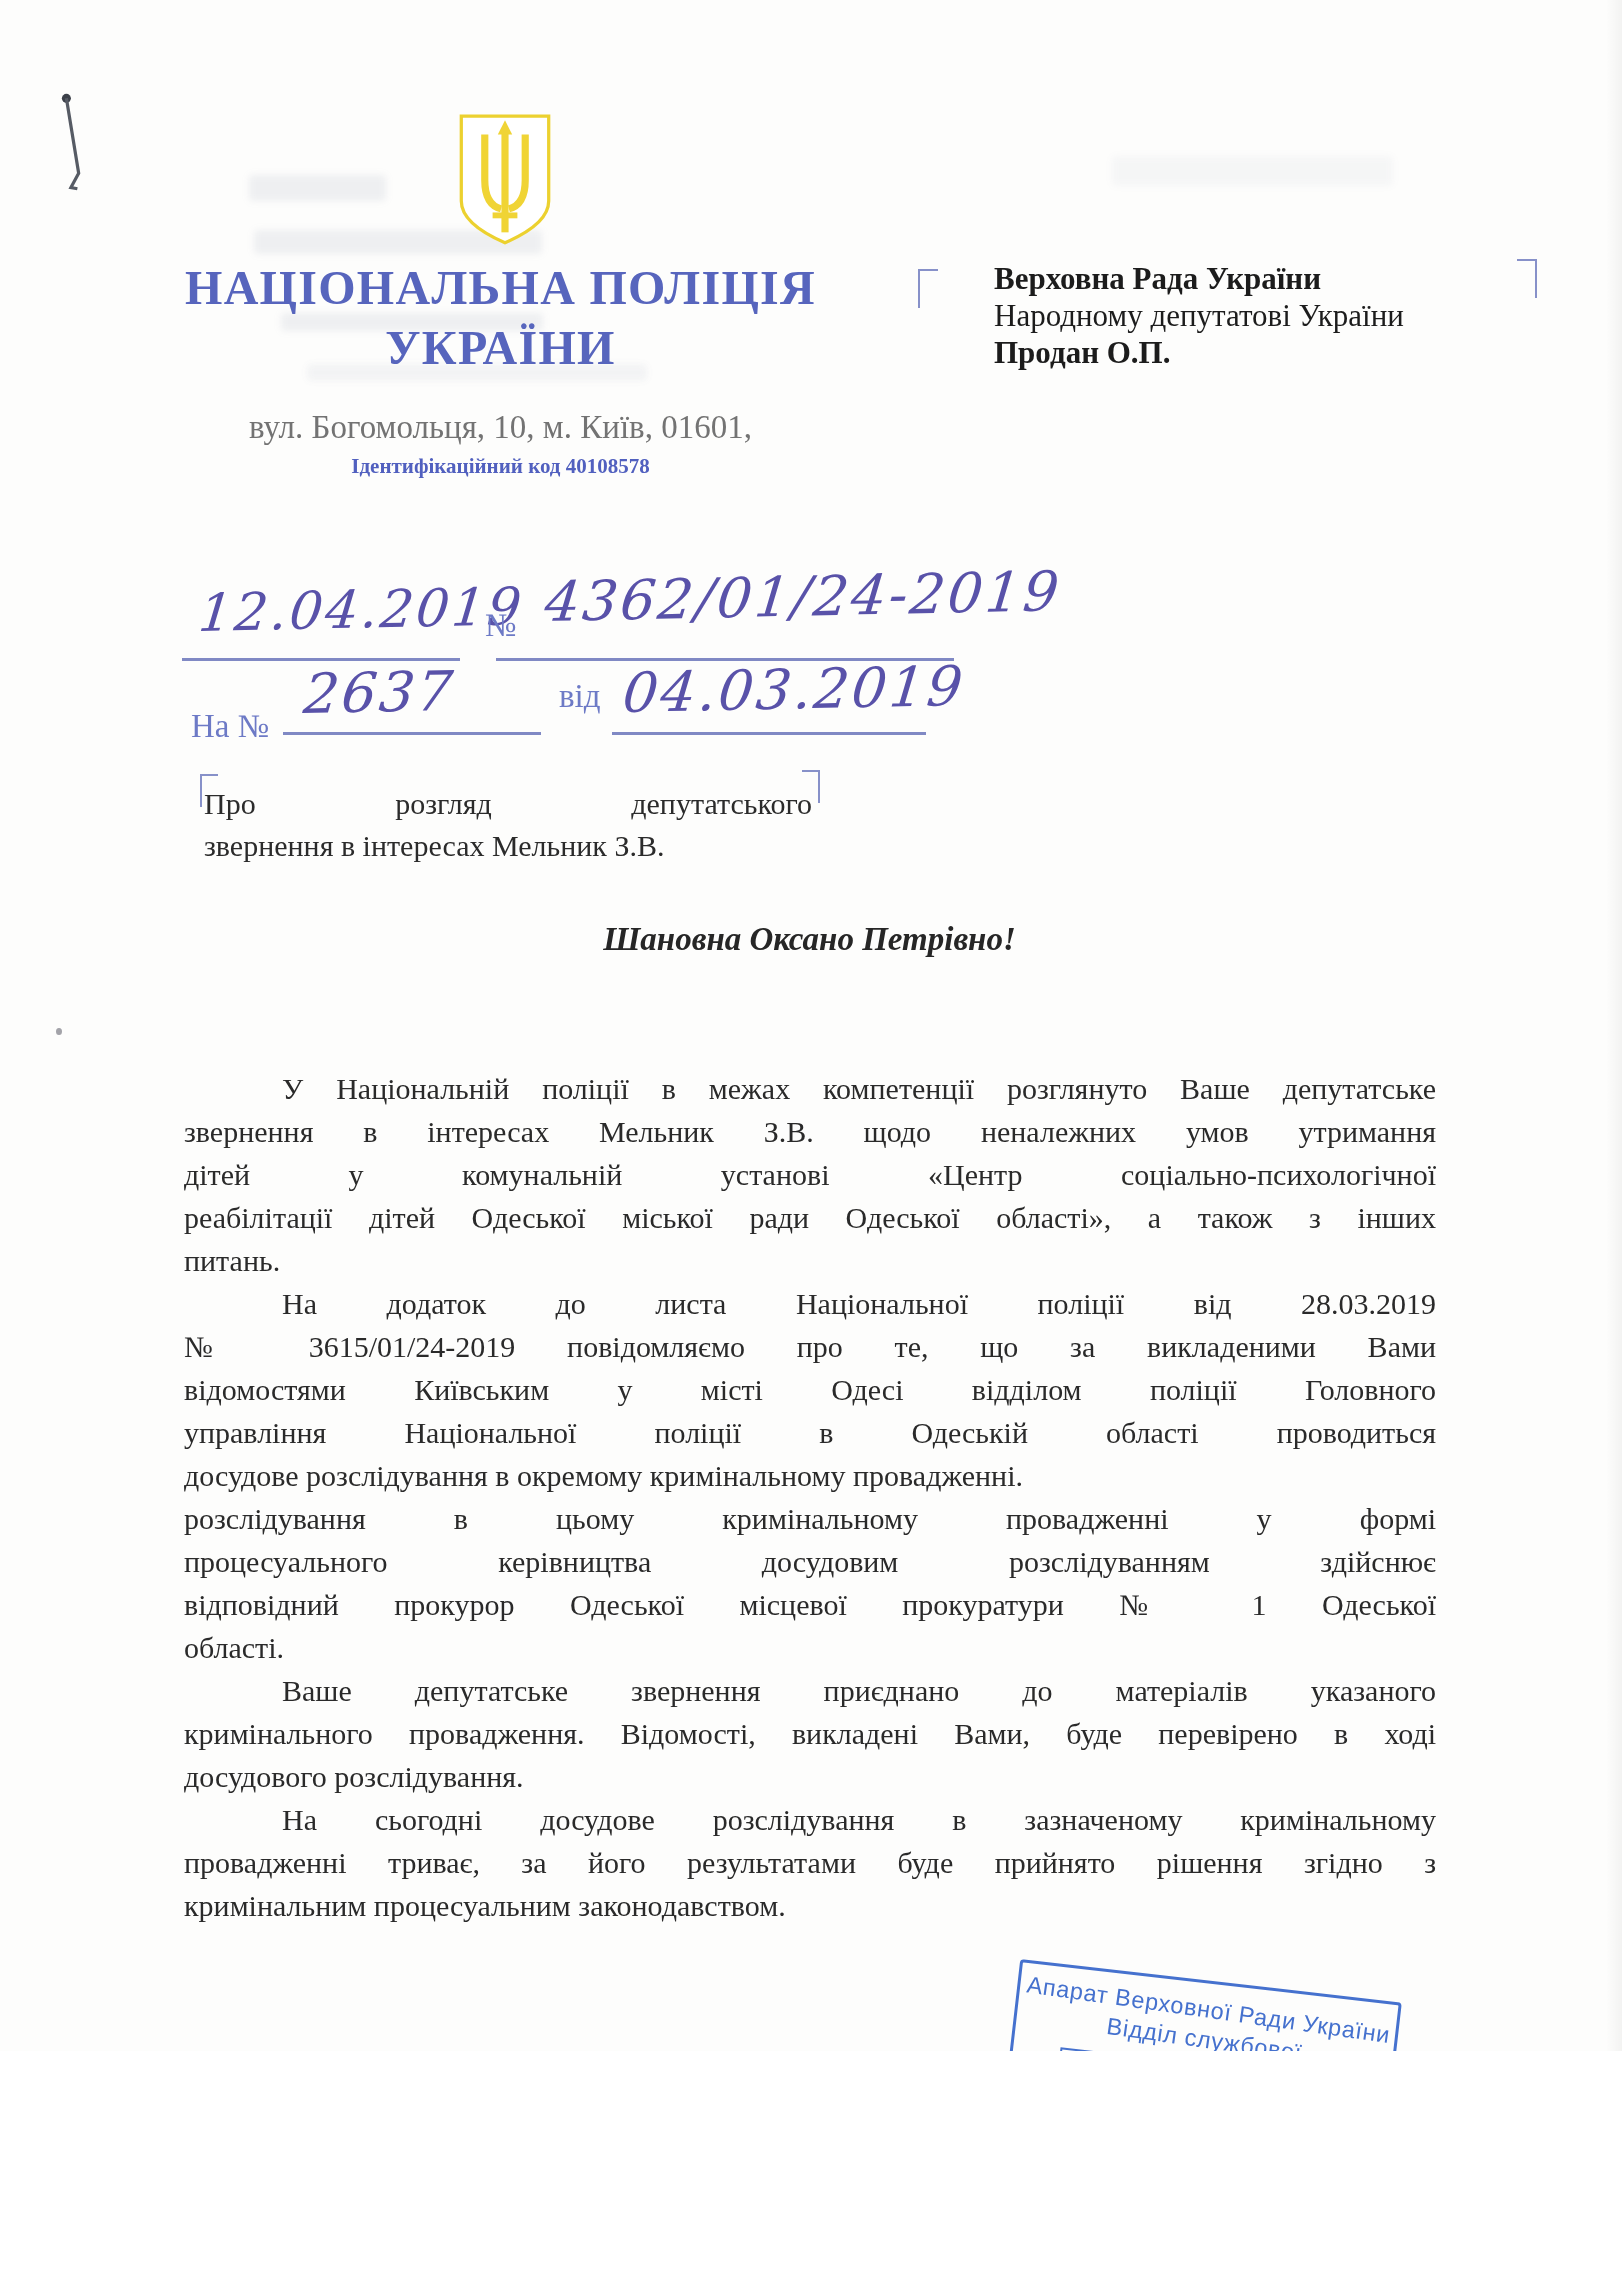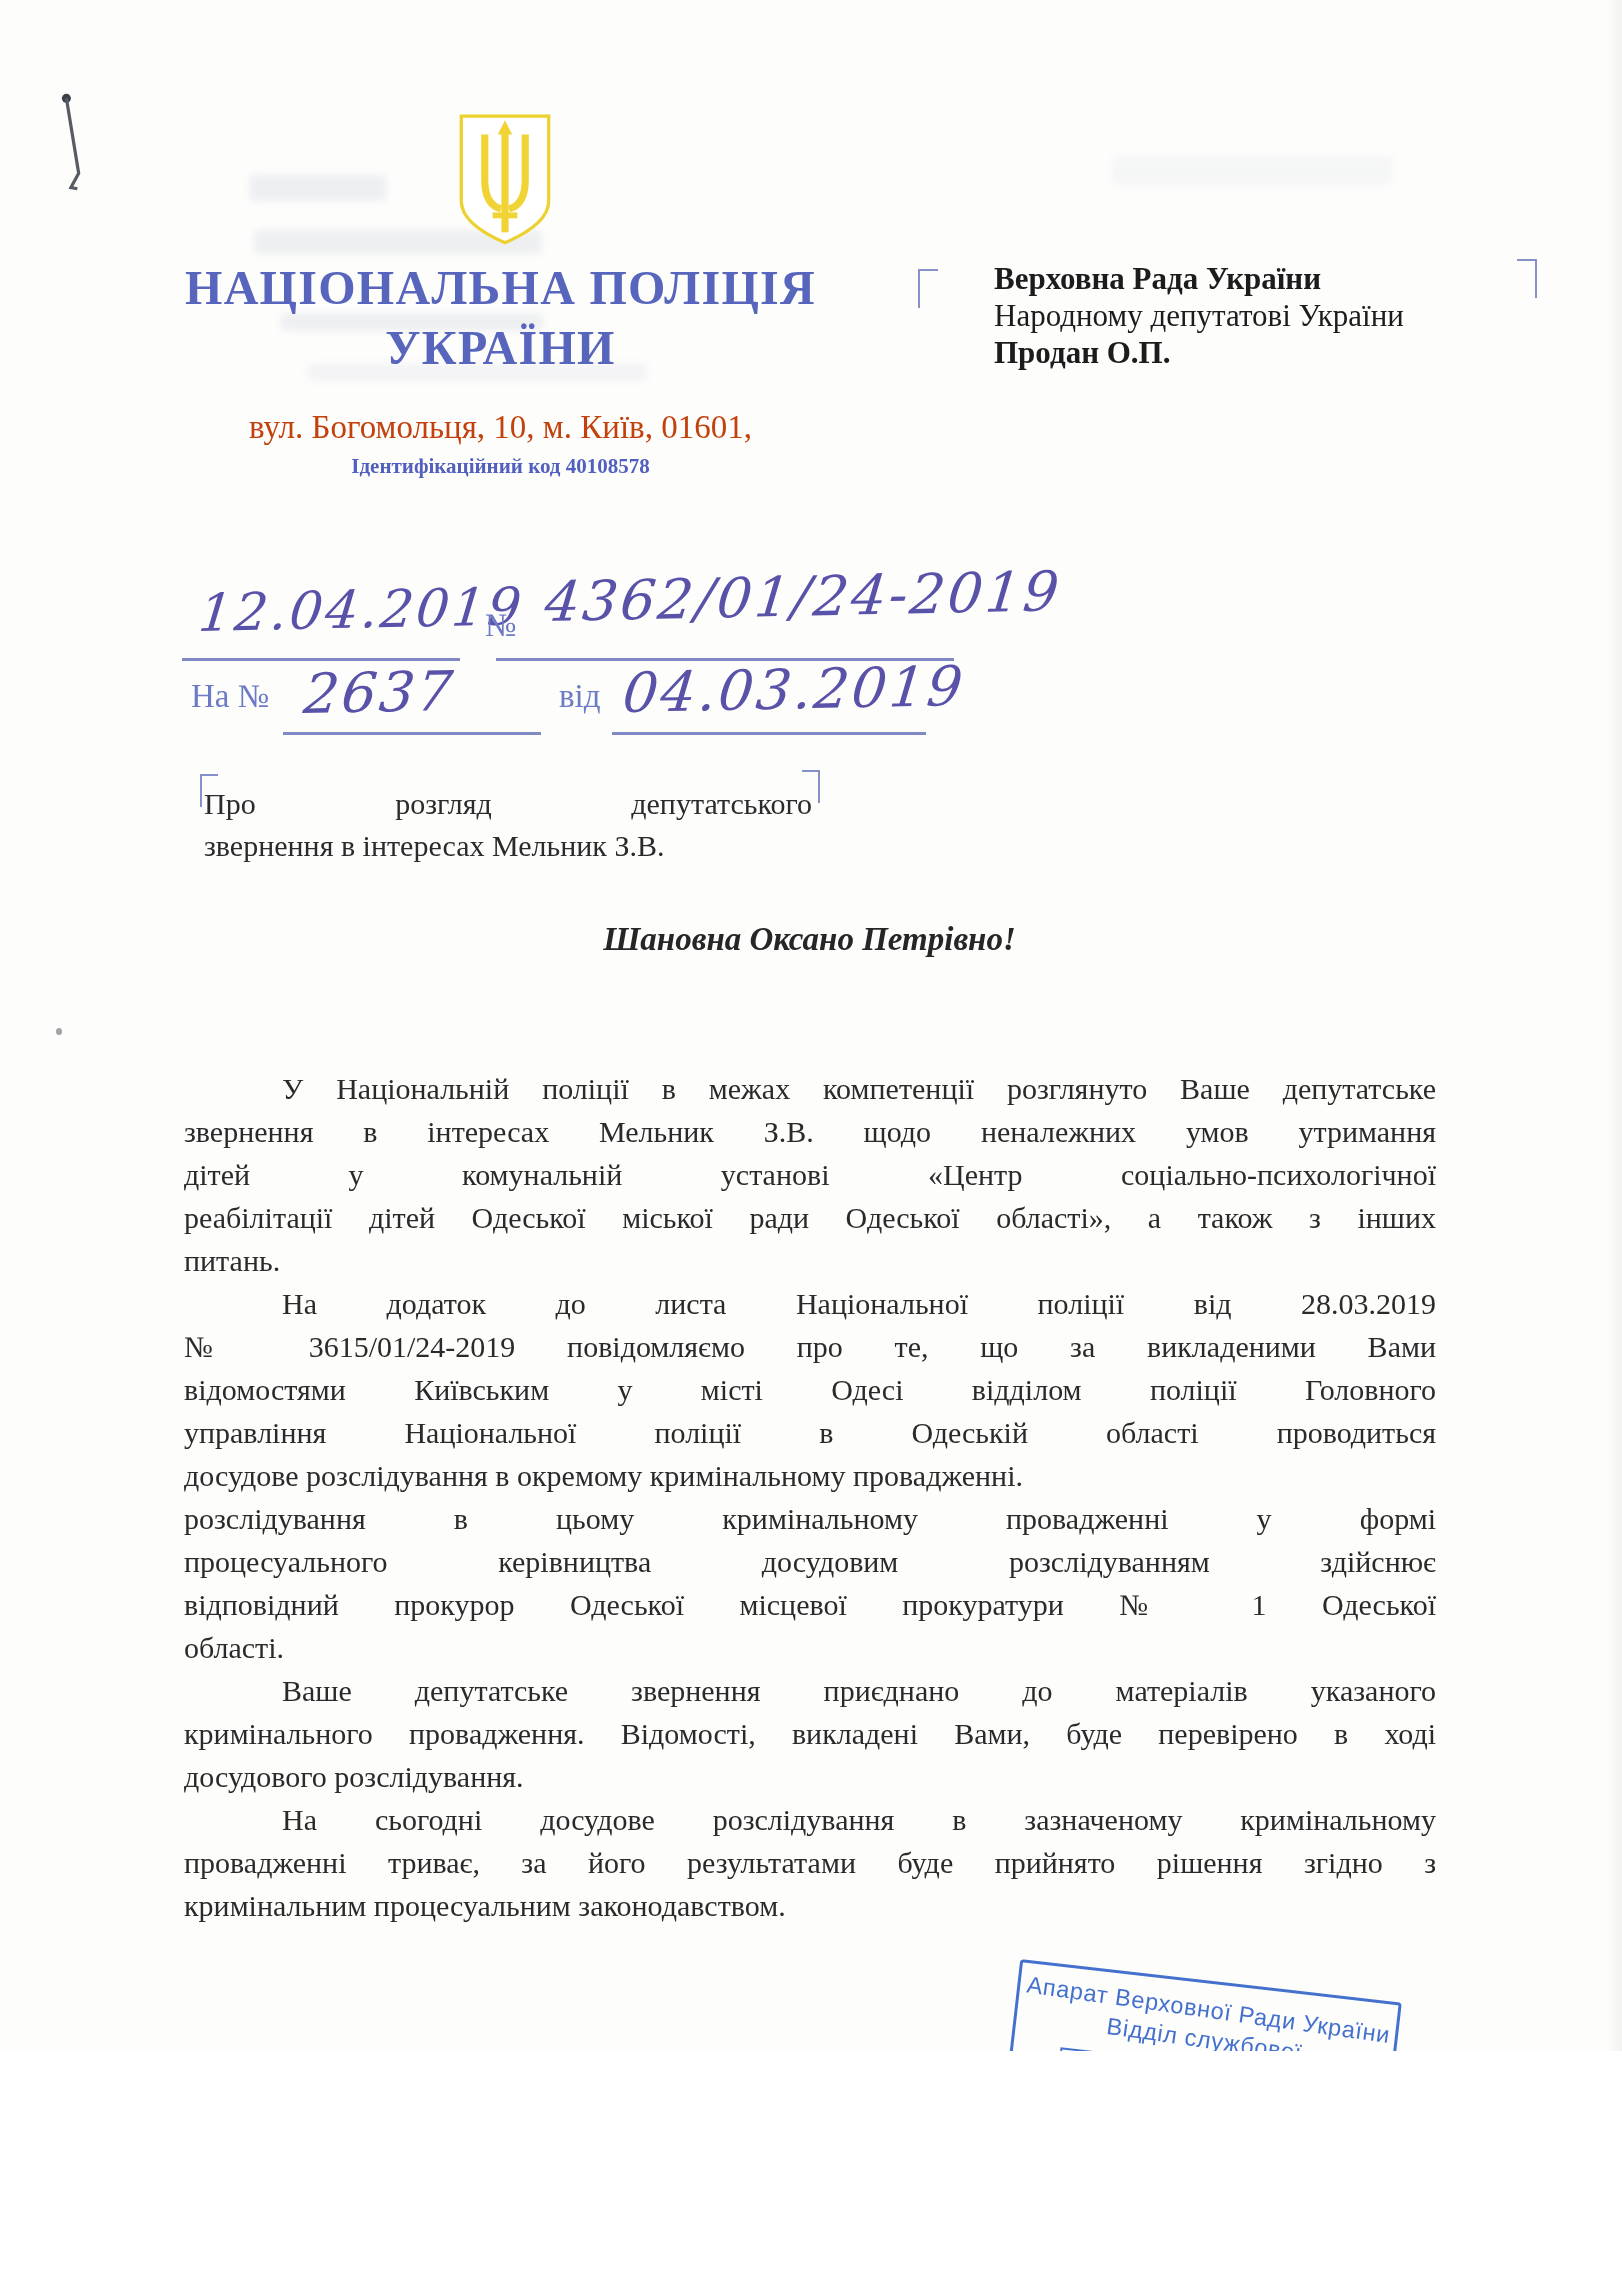--- a/index.html
+++ b/index.html
@@ -9,21 +9,21 @@
     font-family:"Liberation Serif", serif;
     color:#2a2a2a;
   }
   
   .edge-shadow{position:absolute;right:0;top:0;width:17px;height:100%;
     background:linear-gradient(to right, rgba(0,0,0,0), rgba(0,0,0,0.045));}
   
   .letterhead{position:absolute;left:92px;top:258px;width:817px;text-align:center;}
   .org-line{font-weight:bold;font-size:48px;line-height:60px;color:#5765bd;letter-spacing:1.3px;}
   .addr{margin-top:27.5px;}
-  .addr-line{font-size:33px;line-height:42px;color:#c2410c;}
+  .addr-line{font-size:33px;line-height:42px;color:#737373;}
   .id-line{font-size:21px;line-height:37px;font-weight:bold;color:#5160bf;}
   .emblem{position:absolute;left:456px;top:111px;width:98px;height:137px;}
   
   .recipient{position:absolute;left:994px;top:260px;width:543px;font-size:31px;line-height:37px;color:#1c1c1c;}
   .bold{font-weight:bold;}
   .bracket{position:absolute;width:18.3px;height:37px;}
   .bracket.tl{border-top:2.6px solid #8791c9;border-left:2.6px solid #8791c9;}
   .bracket.tr{border-top:2.6px solid #8791c9;border-right:2.6px solid #8791c9;}
   
   .hw{
@@ -108,21 +108,21 @@
     <div>Народному депутатові України</div>
     <div class="bold">Продан О.П.</div>
   </div>
 
   <div class="hw" style="position:absolute;left:196px;top:583px;font-size:52px;">12.04.2019</div>
   <div class="ref-label" style="left:485px;top:607px;">№</div>
   <div class="hw" style="position:absolute;left:542px;top:570px;font-size:55px;">4362/01/24-2019</div>
   <div class="ref-underline" style="left:182px;top:658px;width:278px;"></div>
   <div class="ref-underline" style="left:496px;top:658px;width:458px;"></div>
 
-  <div class="ref-label" style="left:191px;top:678px;">На №</div>
+  <div class="ref-label" style="left:191px;top:708px;">На №</div>
   <div class="hw" style="position:absolute;left:301px;top:662px;font-size:55px;">2637</div>
   <div class="ref-label" style="left:559px;top:678px;">від</div>
   <div class="hw" style="position:absolute;left:620px;top:661px;font-size:55px;">04.03.2019</div>
   <div class="ref-underline" style="left:283px;top:732px;width:258px;"></div>
   <div class="ref-underline" style="left:612px;top:732px;width:314px;"></div>
 
   <div class="bracket tl" style="left:200px;top:774px;width:15.7px;height:31px;"></div>
   <div class="bracket tr" style="left:802px;top:770px;width:15.7px;height:31px;"></div>
   <div class="subject">
     <div class="l1">Про розгляд депутатського</div>

